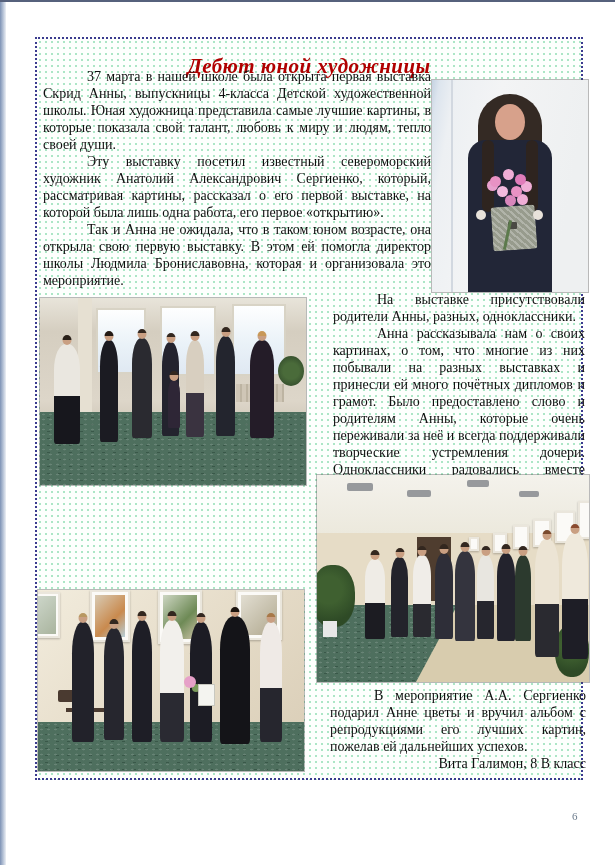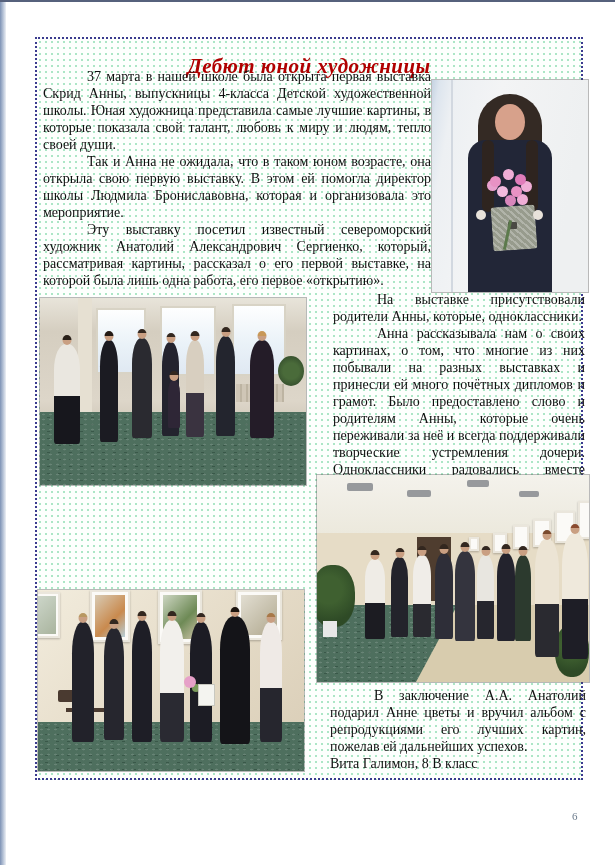--- a/index.html
+++ b/index.html
@@ -27,21 +27,21 @@
   .title {
     position:absolute; left:0; top:15px; width:100%; text-align:center;
     font-size:21px; font-weight:bold; font-style:italic;
     color:#b00000; letter-spacing:.4px;
   }
 
   .textblock { position:absolute; color:#101010; font-size:14px; line-height:17px; text-align:justify; }
   .textblock p { margin:0; }
   .indent { text-indent:44px; }
   .cont { text-align-last:justify; }
-  .byline { text-align:left; margin-top:0; }
+  .byline { text-align:right; margin-top:0; }
 
   .photo { position:absolute; overflow:hidden; box-shadow:0 0 0 1px rgba(70,70,70,.38); }
   .ph-el { position:absolute; }
 
   .person { position:absolute; border-radius:45% 45% 8% 8% / 26% 26% 4% 4%; }
   .person::before {
     content:""; position:absolute; left:50%; top:-9px; transform:translateX(-50%);
     width:9px; height:10px; border-radius:50%;
     background:linear-gradient(var(--hair,#33271f) 45%, #c99f82 45%);
   }
@@ -61,22 +61,22 @@
 </head>
 <body>
 
 <div class="sheet">
   <div class="frame">
 
     <div class="title">Дебют юной художницы</div>
 
     <div class="textblock" style="left:6px; top:29px; width:388px;">
       <p class="indent">37 марта в нашей школе была открыта первая выставка Скрид Анны, выпускницы 4-класса Детской художественной школы. Юная художница представила самые лучшие картины, в которые показала свой талант, любовь к миру и людям, тепло своей души.</p>
+      <p class="indent">Эту выставку посетил известный североморский художник Анатолий Александрович Сергиенко, который, рассматривая картины, рассказал о его первой выставке, на которой была лишь одна работа, его первое «открытию».</p>
       <p class="indent">Так и Анна не ожидала, что в таком юном возрасте, она открыла свою первую выставку. В этом ей помогла директор школы Людмила Брониславовна, которая и организовала это мероприятие.</p>
-      <p class="indent">Эту выставку посетил известный североморский художник Анатолий Александрович Сергиенко, который, рассматривая картины, рассказал о его первой выставке, на которой была лишь одна работа, его первое «открытию».</p>
     </div>
 
     <div class="photo" style="left:395px; top:41px; width:156px; height:212px;
          background:linear-gradient(100deg,#c5d2e2 0px,#dde5ee 8px,#edf0f3 24px,#f3f4f5 70px,#eef0f1 156px);">
       <div class="ph-el" style="left:19px; top:0; width:2px; height:212px; background:#d2d8e0;"></div>
       <div class="ph-el" style="left:46px; top:14px; width:64px; height:112px; background:#342a24; border-radius:32px 32px 26px 26px;"></div>
       <div class="ph-el" style="left:63px; top:24px; width:30px; height:36px; background:#d7a18b; border-radius:50%;"></div>
       <div class="ph-el" style="left:36px; top:60px; width:84px; height:152px; background:#222637; border-radius:18px 18px 0 0;"></div>
       <div class="ph-el" style="left:50px; top:60px; width:12px; height:72px; background:#2e241f; border-radius:6px;"></div>
       <div class="ph-el" style="left:94px; top:60px; width:12px; height:72px; background:#2e241f; border-radius:6px;"></div>
@@ -84,21 +84,21 @@
            background-image:repeating-linear-gradient(45deg, rgba(255,255,255,.25) 0 2px, transparent 2px 5px);"></div>
       <div class="ph-el" style="left:76px; top:142px; width:9px; height:7px; background:#4a4a44; border-radius:1px;"></div>
       <div class="ph-el" style="left:44px; top:130px; width:10px; height:10px; background:#e8e2da; border-radius:50%;"></div>
       <div class="ph-el" style="left:101px; top:130px; width:10px; height:10px; background:#e8e2da; border-radius:50%;"></div>
       <div class="ph-el" style="left:74px; top:140px; width:3px; height:30px; background:#5c7a4c; transform:rotate(12deg);"></div>
       <div class="ph-el" style="left:58px; top:96px; width:11px; height:11px; border-radius:50%; background:#e892c4;
            box-shadow:13px -7px 0 #f0aed6, 25px -2px 0 #e07cba, 7px 10px 0 #f2bade, 21px 10px 0 #e892c4, 31px 5px 0 #f0aed6, -3px 4px 0 #e8a0ce, 15px 19px 0 #d886bc, 27px 18px 0 #f0aed6;"></div>
     </div>
 
     <div class="textblock" style="left:296px; top:252px; width:252px;">
-      <p class="indent">На выставке присутствовали родители Анны, которые, одноклассники.</p>
+      <p class="indent">На выставке присутствовали родители Анны, разных, одноклассники.</p>
       <p class="indent cont">Анна рассказывала нам о своих картинах, о том, что многие из них побывали на разных выставках и принесли ей много почётных дипломов и грамот. Было предоставлено слово и родителям Анны, которые очень переживали за неё и всегда поддерживали творческие устремления дочери. Одноклассники радовались вместе</p>
     </div>
 
     <div class="photo" style="left:3px; top:259px; width:266px; height:187px;
          background:linear-gradient(180deg,#e8e4da 0%,#d5cec0 18%,#ddd6c9 55%,#d2cabb 66%);">
       <div class="ph-el" style="left:38px; top:0; width:14px; height:118px; background:#e6e0d2;"></div>
       <div class="ph-el window" style="left:56px; top:10px; width:50px; height:66px;"></div>
       <div class="ph-el window" style="left:120px; top:8px; width:56px; height:70px;"></div>
       <div class="ph-el window" style="left:192px; top:6px; width:54px; height:72px;"></div>
       <div class="ph-el" style="left:196px; top:86px; width:48px; height:18px; background:repeating-linear-gradient(90deg,#cfc6b6 0 4px,#bdb4a2 4px 6px);"></div>
@@ -166,20 +166,20 @@
       <div class="person" style="left:94px; top:30px; width:20px; height:122px; background:#1e1e26;"></div>
       <div class="person" style="left:122px; top:30px; width:24px; height:122px; background:linear-gradient(180deg,#f2f0ec 60%,#2a2a32 60%);"></div>
       <div class="person" style="left:152px; top:32px; width:22px; height:120px; background:#1c1c24;"></div>
       <div class="ph-el" style="left:146px; top:86px; width:12px; height:12px; background:#e6a0c8; border-radius:50%; box-shadow:6px 6px 0 -2px #7a9a5a;"></div>
       <div class="ph-el" style="left:160px; top:94px; width:17px; height:22px; background:#f4f4f0; box-shadow:inset 0 0 0 1px #c8c8c0;"></div>
       <div class="person" style="left:182px; top:26px; width:30px; height:128px; background:#141418; --hair:#1c140e;"></div>
       <div class="person" style="left:222px; top:32px; width:22px; height:120px; background:linear-gradient(180deg,#efeae6 55%,#26262e 55%); --hair:#a87848;"></div>
     </div>
 
     <div class="textblock" style="left:293px; top:648px; width:256px;">
-      <p class="indent">В заключение А.А. Анатолий подарил Анне цветы и вручил альбом с репродукциями его лучших картин, пожелав ей дальнейших успехов.</p>
+      <p class="indent">В мероприятие А.А. Сергиенко подарил Анне цветы и вручил альбом с репродукциями его лучших картин, пожелав ей дальнейших успехов.</p>
       <p class="byline">Вита Галимон, 8 В класс</p>
     </div>
 
   </div>
 
   <div class="pagenum">6</div>
 </div>
 
 </body></html>

